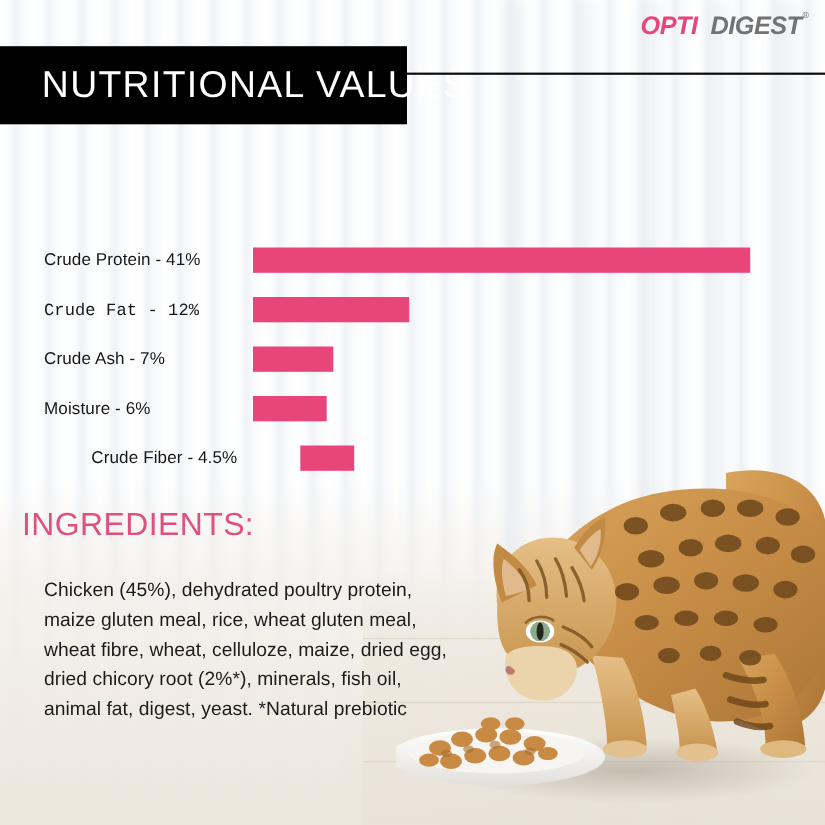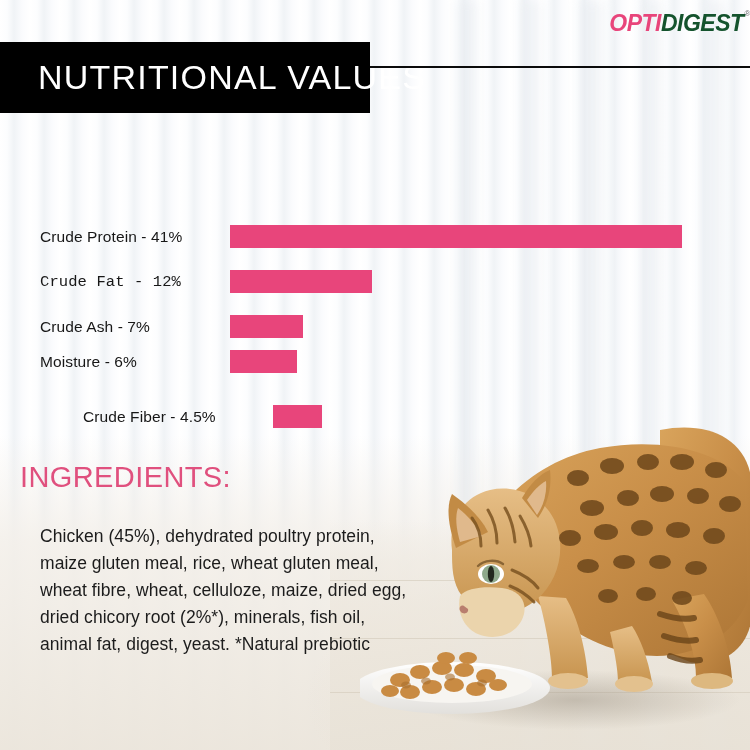--- a/index.html
+++ b/index.html
@@ -74,32 +74,32 @@
     top: 400px;
     width: 390px;
     height: 350px;
   }
   .cat-svg { display:block; width:100%; height:100%; }
 
   
   .logo {
     position: absolute;
     top: 12px;
-    right: 1px;
+    right: 16px;
     display: flex;
     align-items: center;
     font-style: italic;
     font-weight: bold;
     letter-spacing: -0.5px;
     font-size: 23px;
     line-height: 1;
     user-select: none;
   }
   .logo-opti { color: #E8457B; }
-  .logo-digest { color: #14532d; }
+  .logo-digest { color: #737373; padding-left: 12px; }
   .logo-reg {
     color: #6b6b6e;
     font-size: 8px;
     font-style: normal;
     font-weight: normal;
     position: relative;
     top: -10px;
     left: 1px;
   }
 
@@ -360,21 +360,21 @@
     <div class="chart-row" style="top:55px;font-family:Liberation Mono, monospace;">
       <span class="chart-label">Crude Fat - 12%</span>
       <span class="chart-bar" style="width: 142px; background: rgb(232, 69, 123);"></span>
     </div>
 
     <div class="chart-row" style="top:100px;">
       <span class="chart-label">Crude Ash - 7%</span>
       <span class="chart-bar" style="width: 73px; background: rgb(232, 69, 123);"></span>
     </div>
 
-    <div class="chart-row" style="top:135px;">
+    <div class="chart-row" style="top:145px;">
       <span class="chart-label">Moisture - 6%</span>
       <span class="chart-bar" style="width: 67px; background: rgb(232, 69, 123);"></span>
     </div>
 
     <div class="chart-row" style="top:190px;margin-left:43px;">
       <span class="chart-label">Crude Fiber - 4.5%</span>
       <span class="chart-bar" style="width: 49px; background: rgb(232, 69, 123);"></span>
     </div>
 
   </div>

